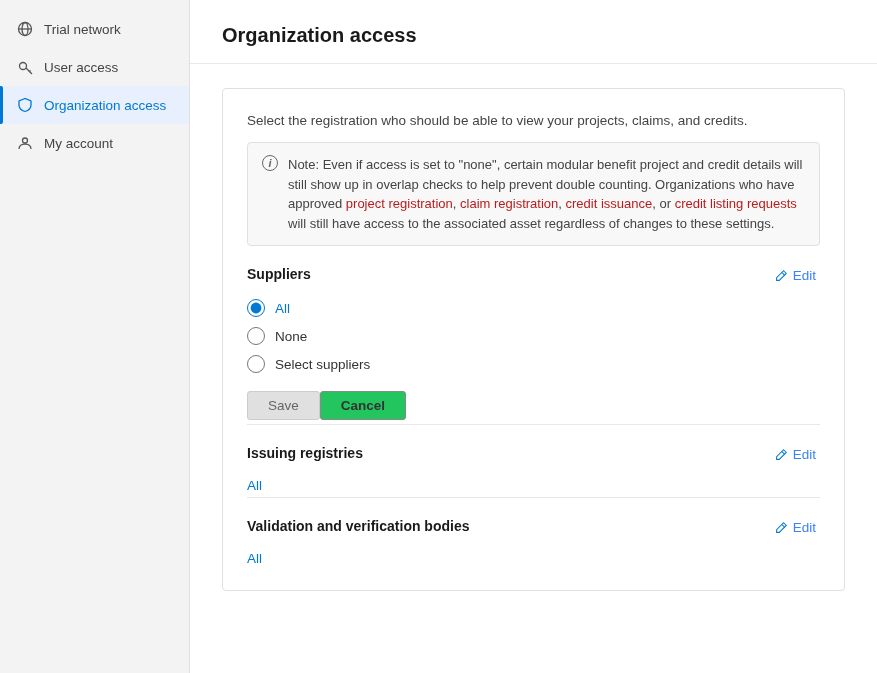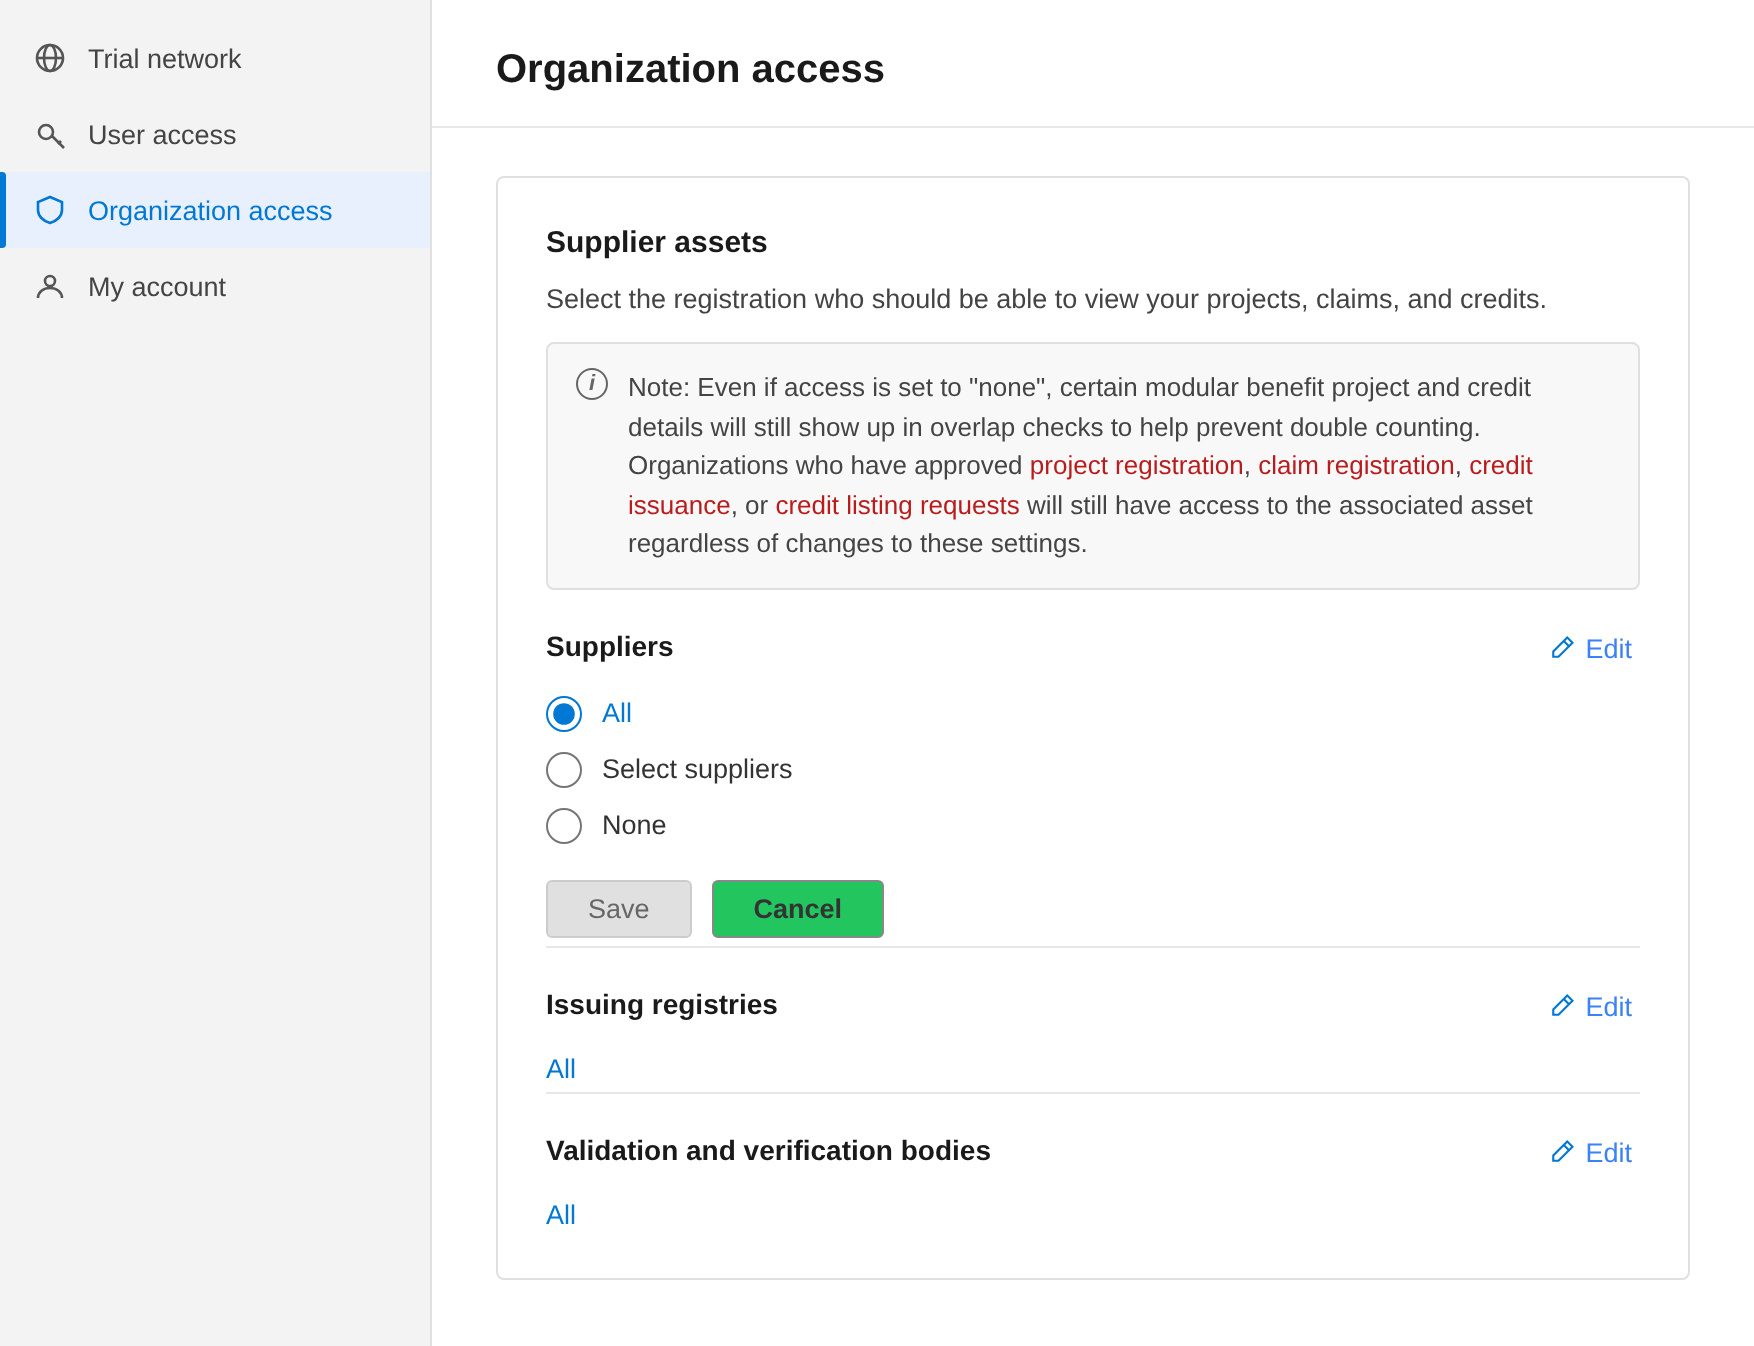--- a/index.html
+++ b/index.html
@@ -1,20 +1,20 @@
 <!DOCTYPE html>
 <html><head>
   <meta charset="utf-8">
   <style>
     * { box-sizing: border-box; margin: 0; padding: 0; }
     body { font-family: 'Segoe UI', Arial, sans-serif; font-size: 14px; color: #333; background: #f3f3f3; display: flex; height: 100vh; }
 
     
     .sidebar {
-      width: 216px;
+      width: 190px;
       background: #f3f3f3;
       padding-top: 10px;
       flex-shrink: 0;
       border-right: 1px solid #e0e0e0;
     }
     .sidebar-item {
       display: flex;
       align-items: center;
       padding: 10px 16px;
       cursor: pointer;
@@ -152,21 +152,20 @@
     }
     .radio-label {
       font-size: 13.5px;
       color: #0078d4;
     }
     .radio-label.neutral { color: #333; }
 
     
     .btn-row {
       display: flex;
-      gap: 10px;
       margin-top: 4px;
     }
     .btn-save {
       padding: 6px 20px;
       background: #e0e0e0;
       color: #666;
       border: 1px solid #ccc;
       border-radius: 3px;
       font-size: 13.5px;
       cursor: pointer;
@@ -260,21 +259,20 @@
 </nav>
 
 <div class="main-content">
   <div class="page-header">
     <h1 class="page-title">Organization access</h1>
   </div>
 
   <div class="content-area">
     <div class="section-card">
 
-      <div class="section-title">Supplier assets</div>
 
       <div class="section-description">Select the registration who should be able to view your projects, claims, and credits.</div>
 
       <div class="notice-box">
         <span class="info-circle">i</span>
         <span class="notice-text">
           Note: Even if access is set to "none", certain modular benefit project and credit details will
           still show up in overlap checks to help prevent double counting. Organizations who have
           approved <span class="notice-link">project registration</span>, 
           <span class="notice-link">claim registration</span>, 
@@ -295,25 +293,25 @@
         </button>
       </div>
 
       <div class="radio-group">
         <label class="radio-item">
           <input type="radio" class="radio-input" name="suppliers" checked="" style="">
           <span class="radio-label">All</span>
         </label>
         <label class="radio-item">
           <input type="radio" class="radio-input" name="suppliers" style="">
-          <span class="radio-label neutral">Select suppliers</span>
+          <span class="radio-label neutral">None</span>
         </label>
         <label class="radio-item">
           <input type="radio" class="radio-input" name="suppliers" style="">
-          <span class="radio-label neutral">None</span>
+          <span class="radio-label neutral">Select suppliers</span>
         </label>
       </div>
 
       <div class="btn-row">
         <button class="btn-save">Save</button>
         <button class="btn-cancel">Cancel</button>
       </div>
 
       <div class="sub-section">
         <div class="subsection-header">

